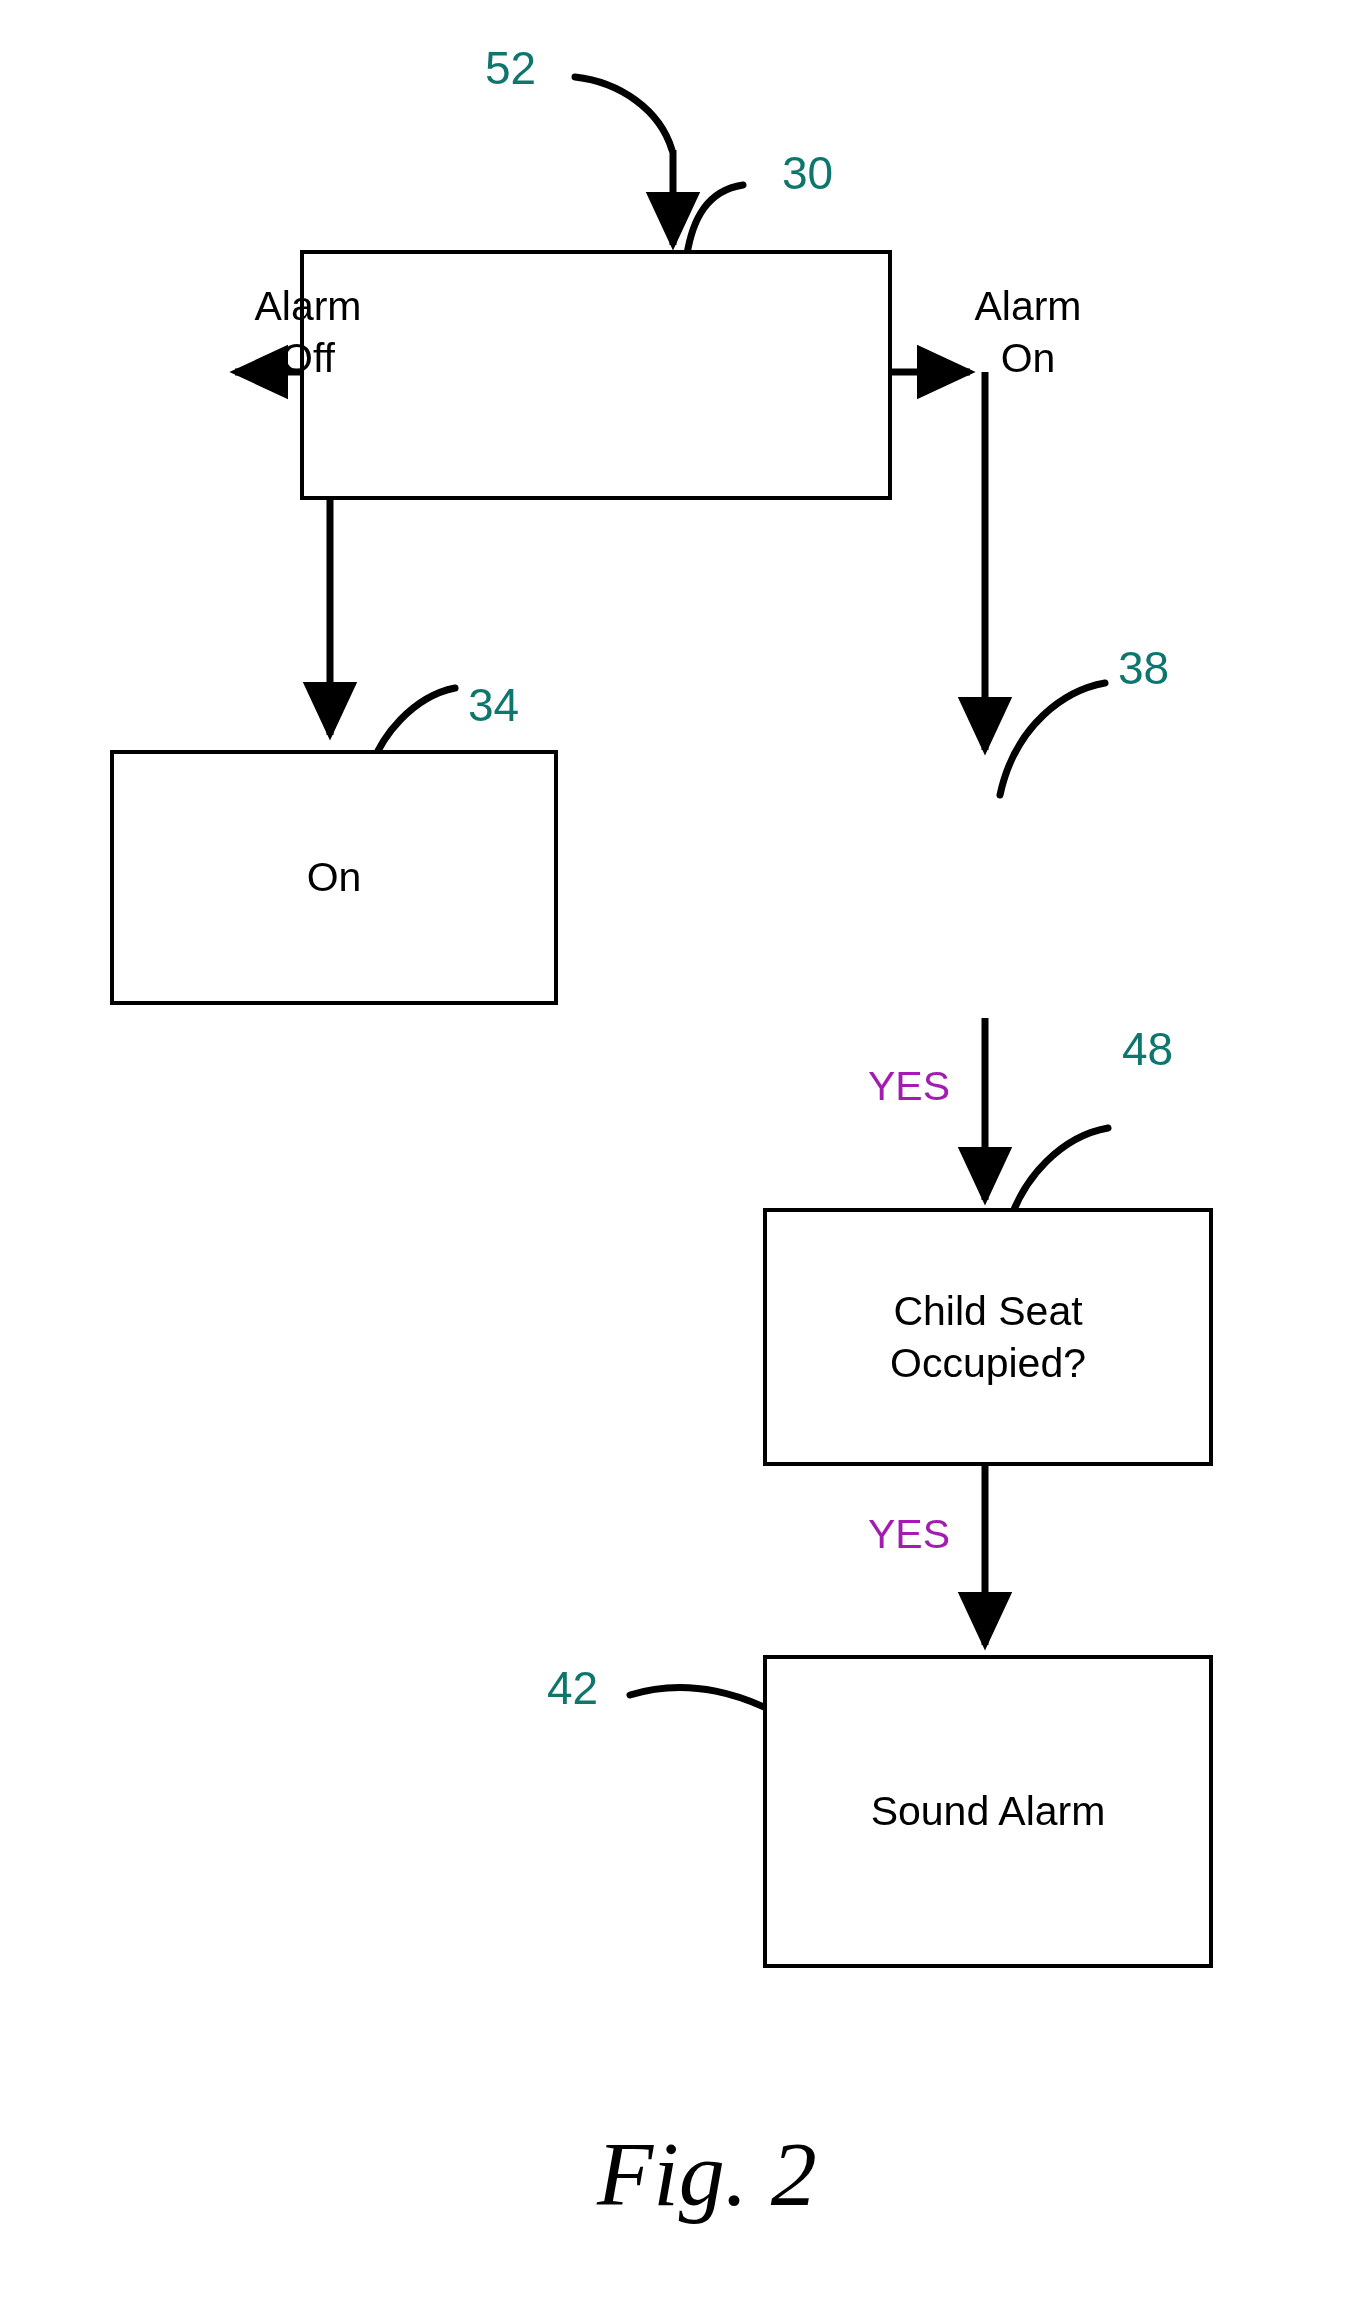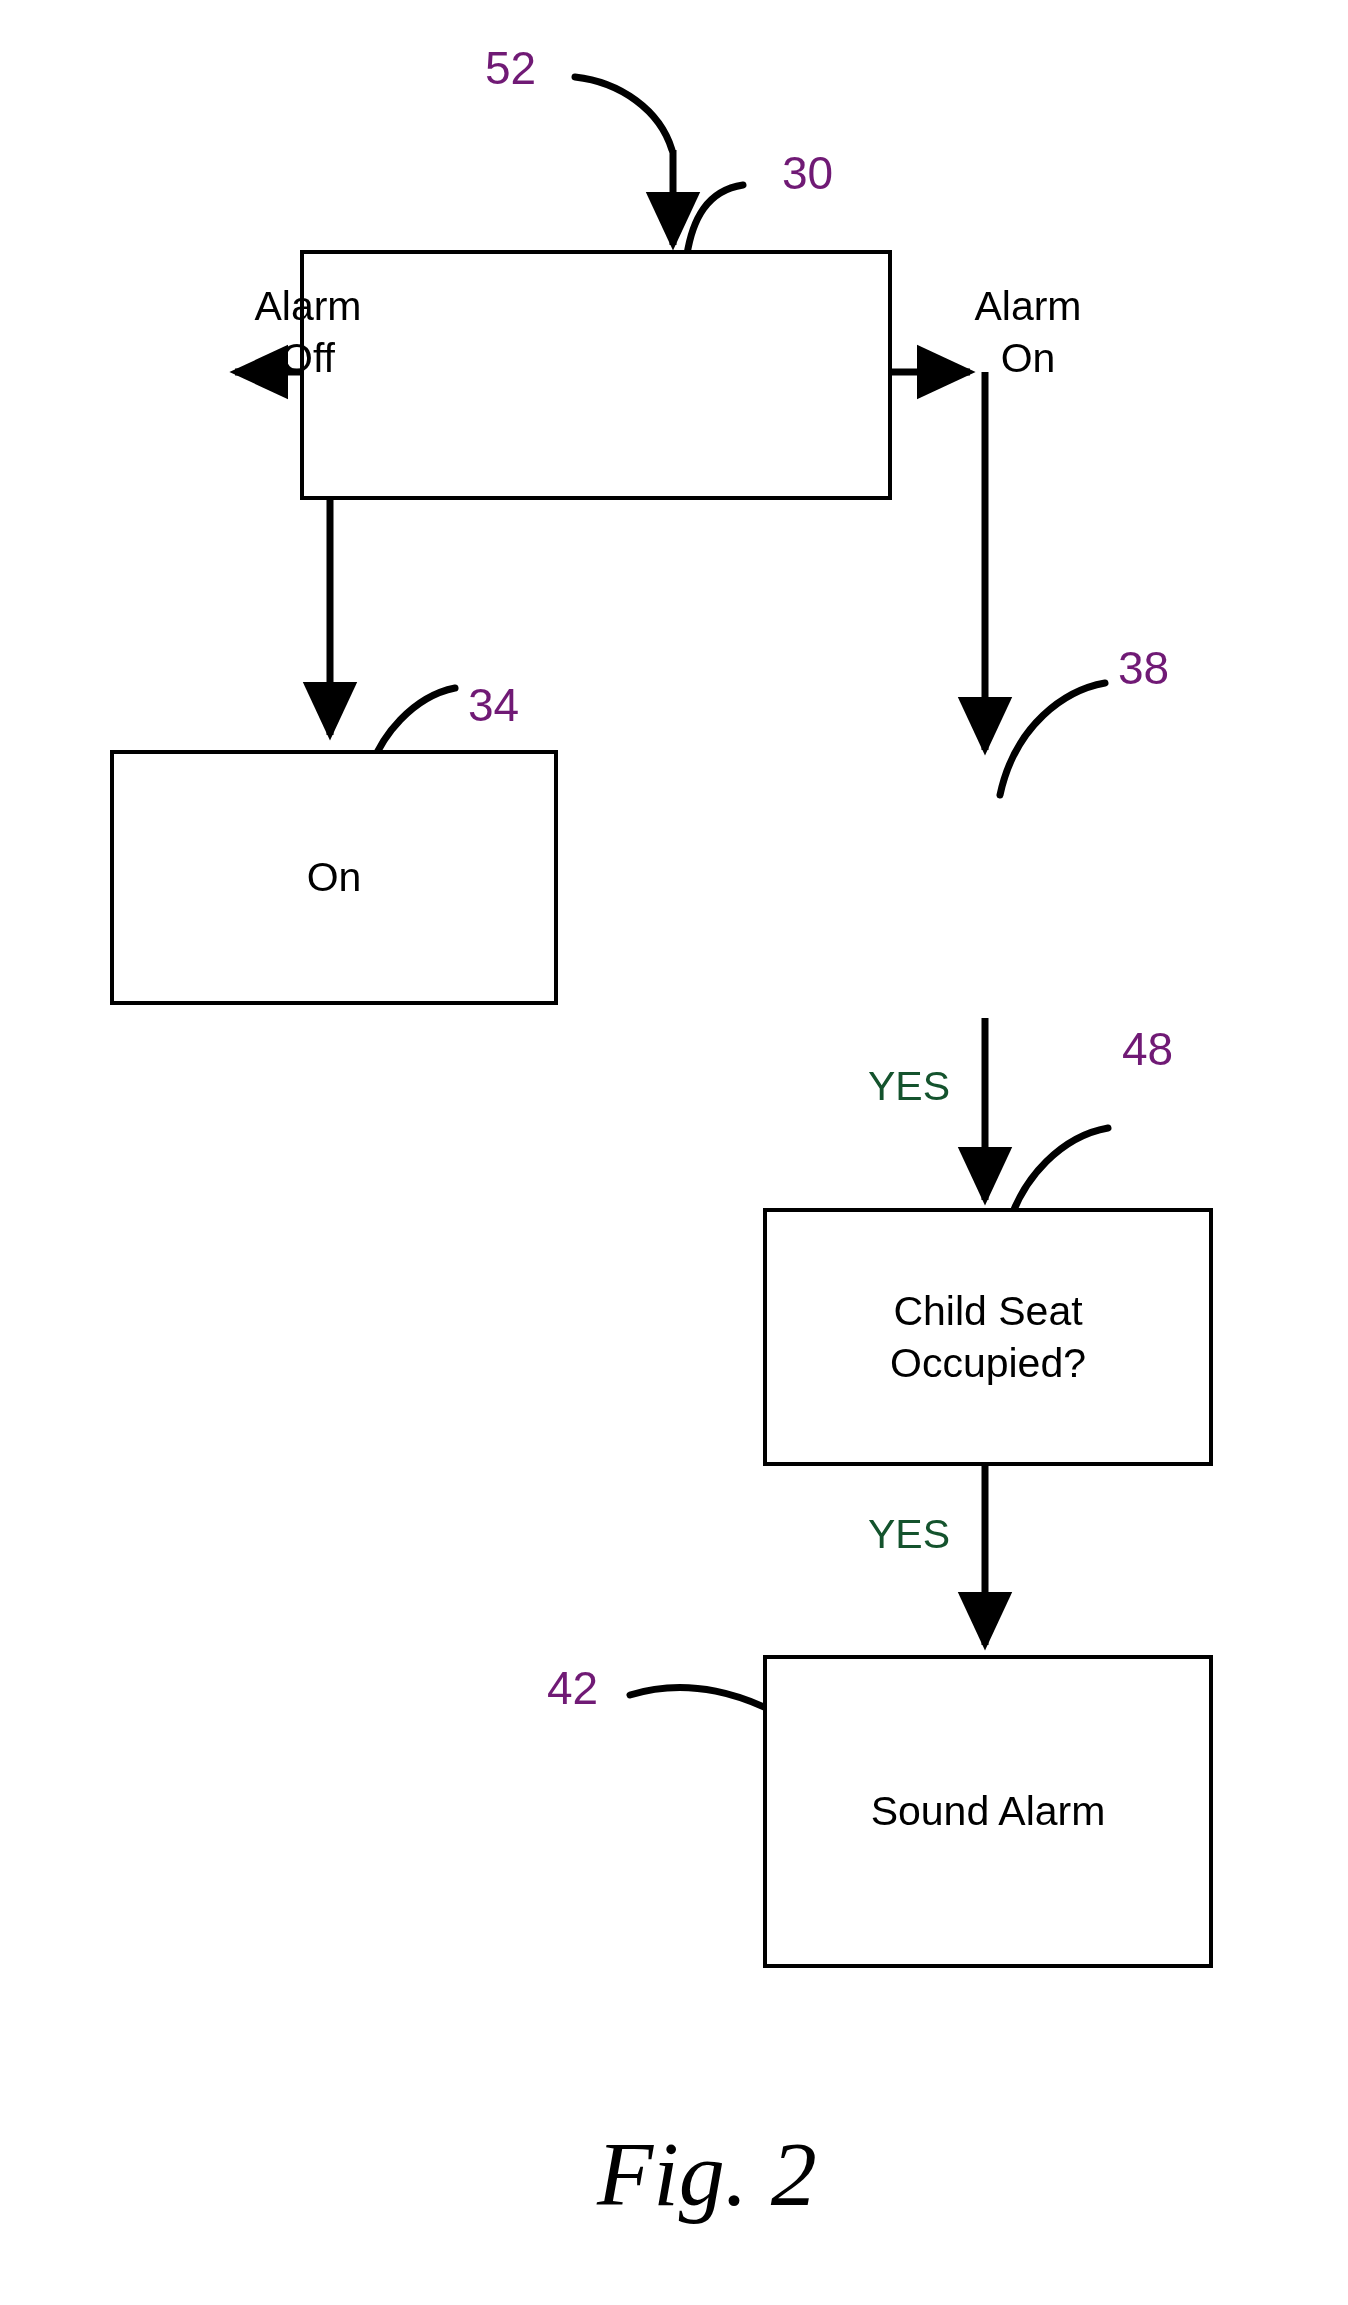--- a/index.html
+++ b/index.html
@@ -41,30 +41,30 @@
     line-height: 1.28;
     color: #000000;
     letter-spacing: 0px;
     padding: 0 14px;
     white-space: pre-line;
   }
   .ref-num {
     position: absolute;
     font-family: "Liberation Sans", sans-serif;
     font-size: 46px;
-    color: #701a75;
+    color: #0f766e;
     line-height: 1;
     white-space: nowrap;
   }
   .edge-label {
     position: absolute;
     font-family: "Liberation Sans", sans-serif;
     font-size: 41px;
     line-height: 1.28;
-    color: #14532d;
+    color: #a21caf;
     text-align: center;
     white-space: pre-line;
   }
   .branch-label {
     position: absolute;
     font-family: "Liberation Sans", sans-serif;
     font-size: 41px;
     line-height: 1.28;
     color: #000000;
     text-align: center;

